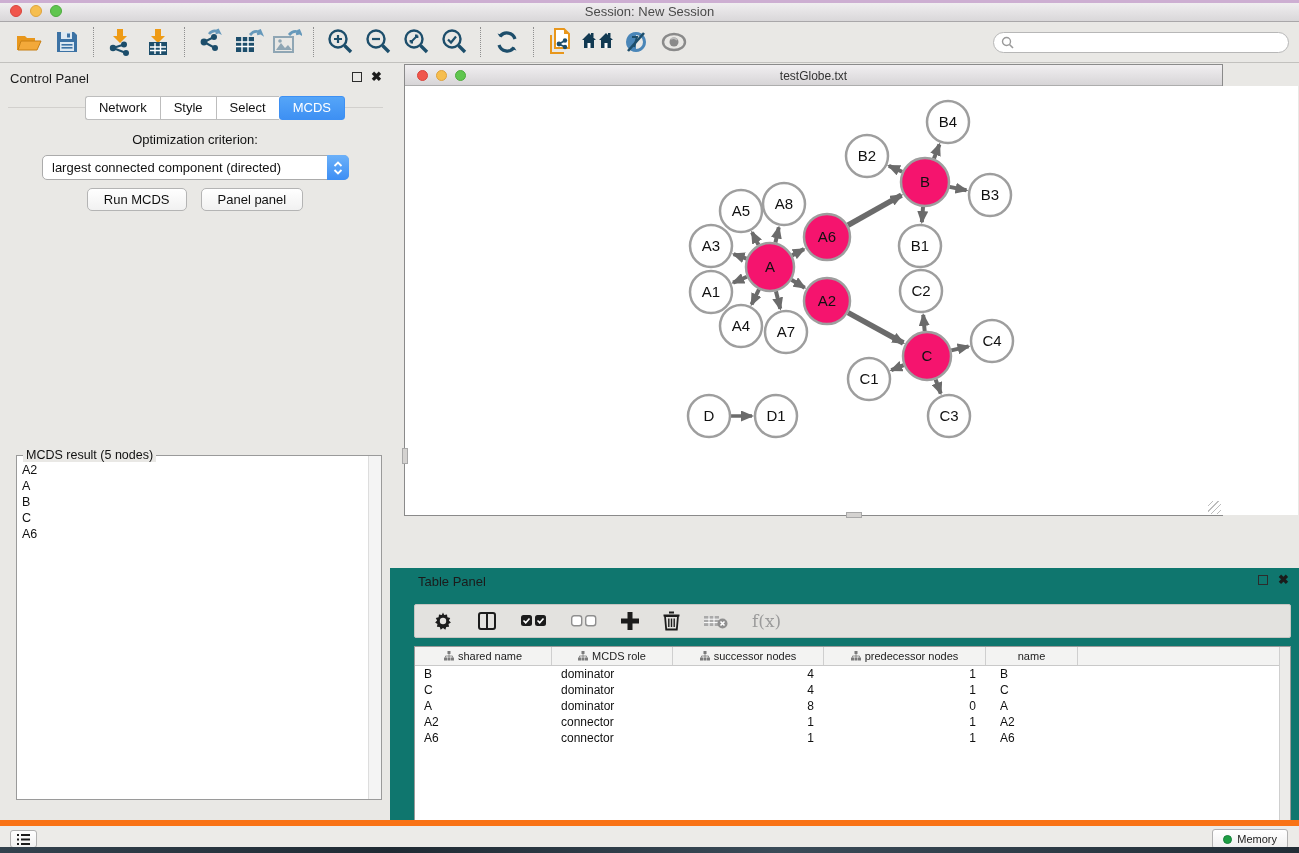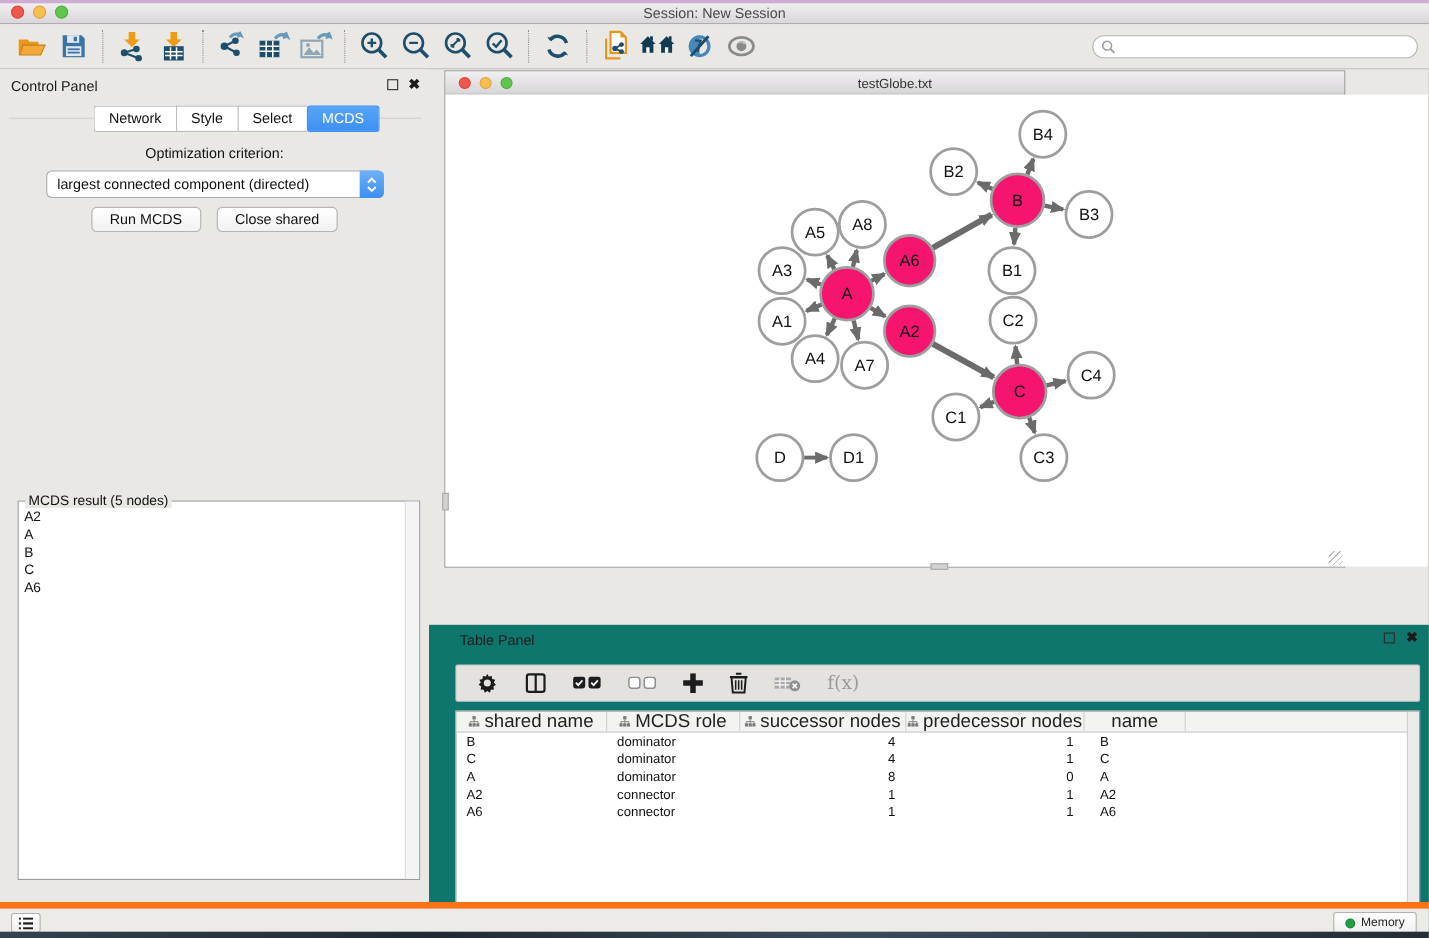--- a/index.html
+++ b/index.html
@@ -78,21 +78,21 @@
   .tp-head { position:absolute; left:28px; top:6px; font-size:13px; color:#1b1b1b; }
   .tp-icons { position:absolute; right:10px; top:7px; display:flex; gap:10px; align-items:center; }
   .tp-toolbar { position:absolute; left:24px; top:36px; width:877px; height:34px; background:#e3e2df;
     border:1px solid #c6c5c2; border-radius:2px; display:flex; align-items:center; gap:24px; padding-left:18px; }
   .tp-toolbar .ticon { display:flex; align-items:center; justify-content:center; }
   .fx { font-family:"DejaVu Serif", serif; font-size:17px; color:#9b9b9b; }
   .tp-table { position:absolute; left:24px; top:78px; width:877px; height:187px; background:#fff;
     border:1px solid #999; overflow:hidden; }
   .tp-scroll { position:absolute; top:0; right:0; width:11px; height:100%; background:#ecebe9; border-left:1px solid #cfcfcf; }
   .thead { display:flex; height:19px; background:#f3f3f2; border-bottom:1px solid #c9c9c9; }
-  .th { display:flex; align-items:center; justify-content:center; gap:4px; font-size:17px; color:#222;
+  .th { display:flex; align-items:center; justify-content:center; gap:4px; font-size:11px; color:#222;
     border-right:1px solid #cfcfcf; height:100%; }
   .trow { display:flex; height:16px; }
   .td { font-size:12px; color:#111; line-height:16px; white-space:nowrap; overflow:hidden; }
   .td.al { text-align:left; padding-left:9px; }
   .td.ar { text-align:right; padding-right:10px; }
   .td.name { text-align:left; padding-left:14px; }
   .tp-tabs { position:absolute; left:282px; top:266px; display:flex; }
   .tp-tab { font-size:13px; color:#111; background:#fff; border:1px solid #bdbdbd; border-right:none;
     padding:3px 14px 4px; }
   .tp-tab:first-child { border-radius:4px 0 0 4px; }
@@ -297,21 +297,21 @@
     <div class="criterion">
       <div class="val">largest connected component (directed)</div>
       <div class="stepper">
         <svg width="10" height="16" viewBox="0 0 10 16">
             <path d="M1.5 6 L5 2.5 L8.5 6 M1.5 10 L5 13.5 L8.5 10" stroke="#fff" stroke-width="1.8" fill="none"></path>
           </svg>
       </div>
     </div>
     <div class="cp-buttons">
       <div class="btn">Run MCDS</div>
-      <div class="btn">Close shared</div>
+      <div class="btn">Panel panel</div>
     </div>
     <div class="result-box">
       <div class="result-legend">MCDS result (5 nodes)</div>
       <div class="result-list" id="mcds-list">
           <div class="result-item">A2</div>
           <div class="result-item">A</div>
           <div class="result-item">B</div>
           <div class="result-item">C</div>
           <div class="result-item">A6</div>
         </div>

